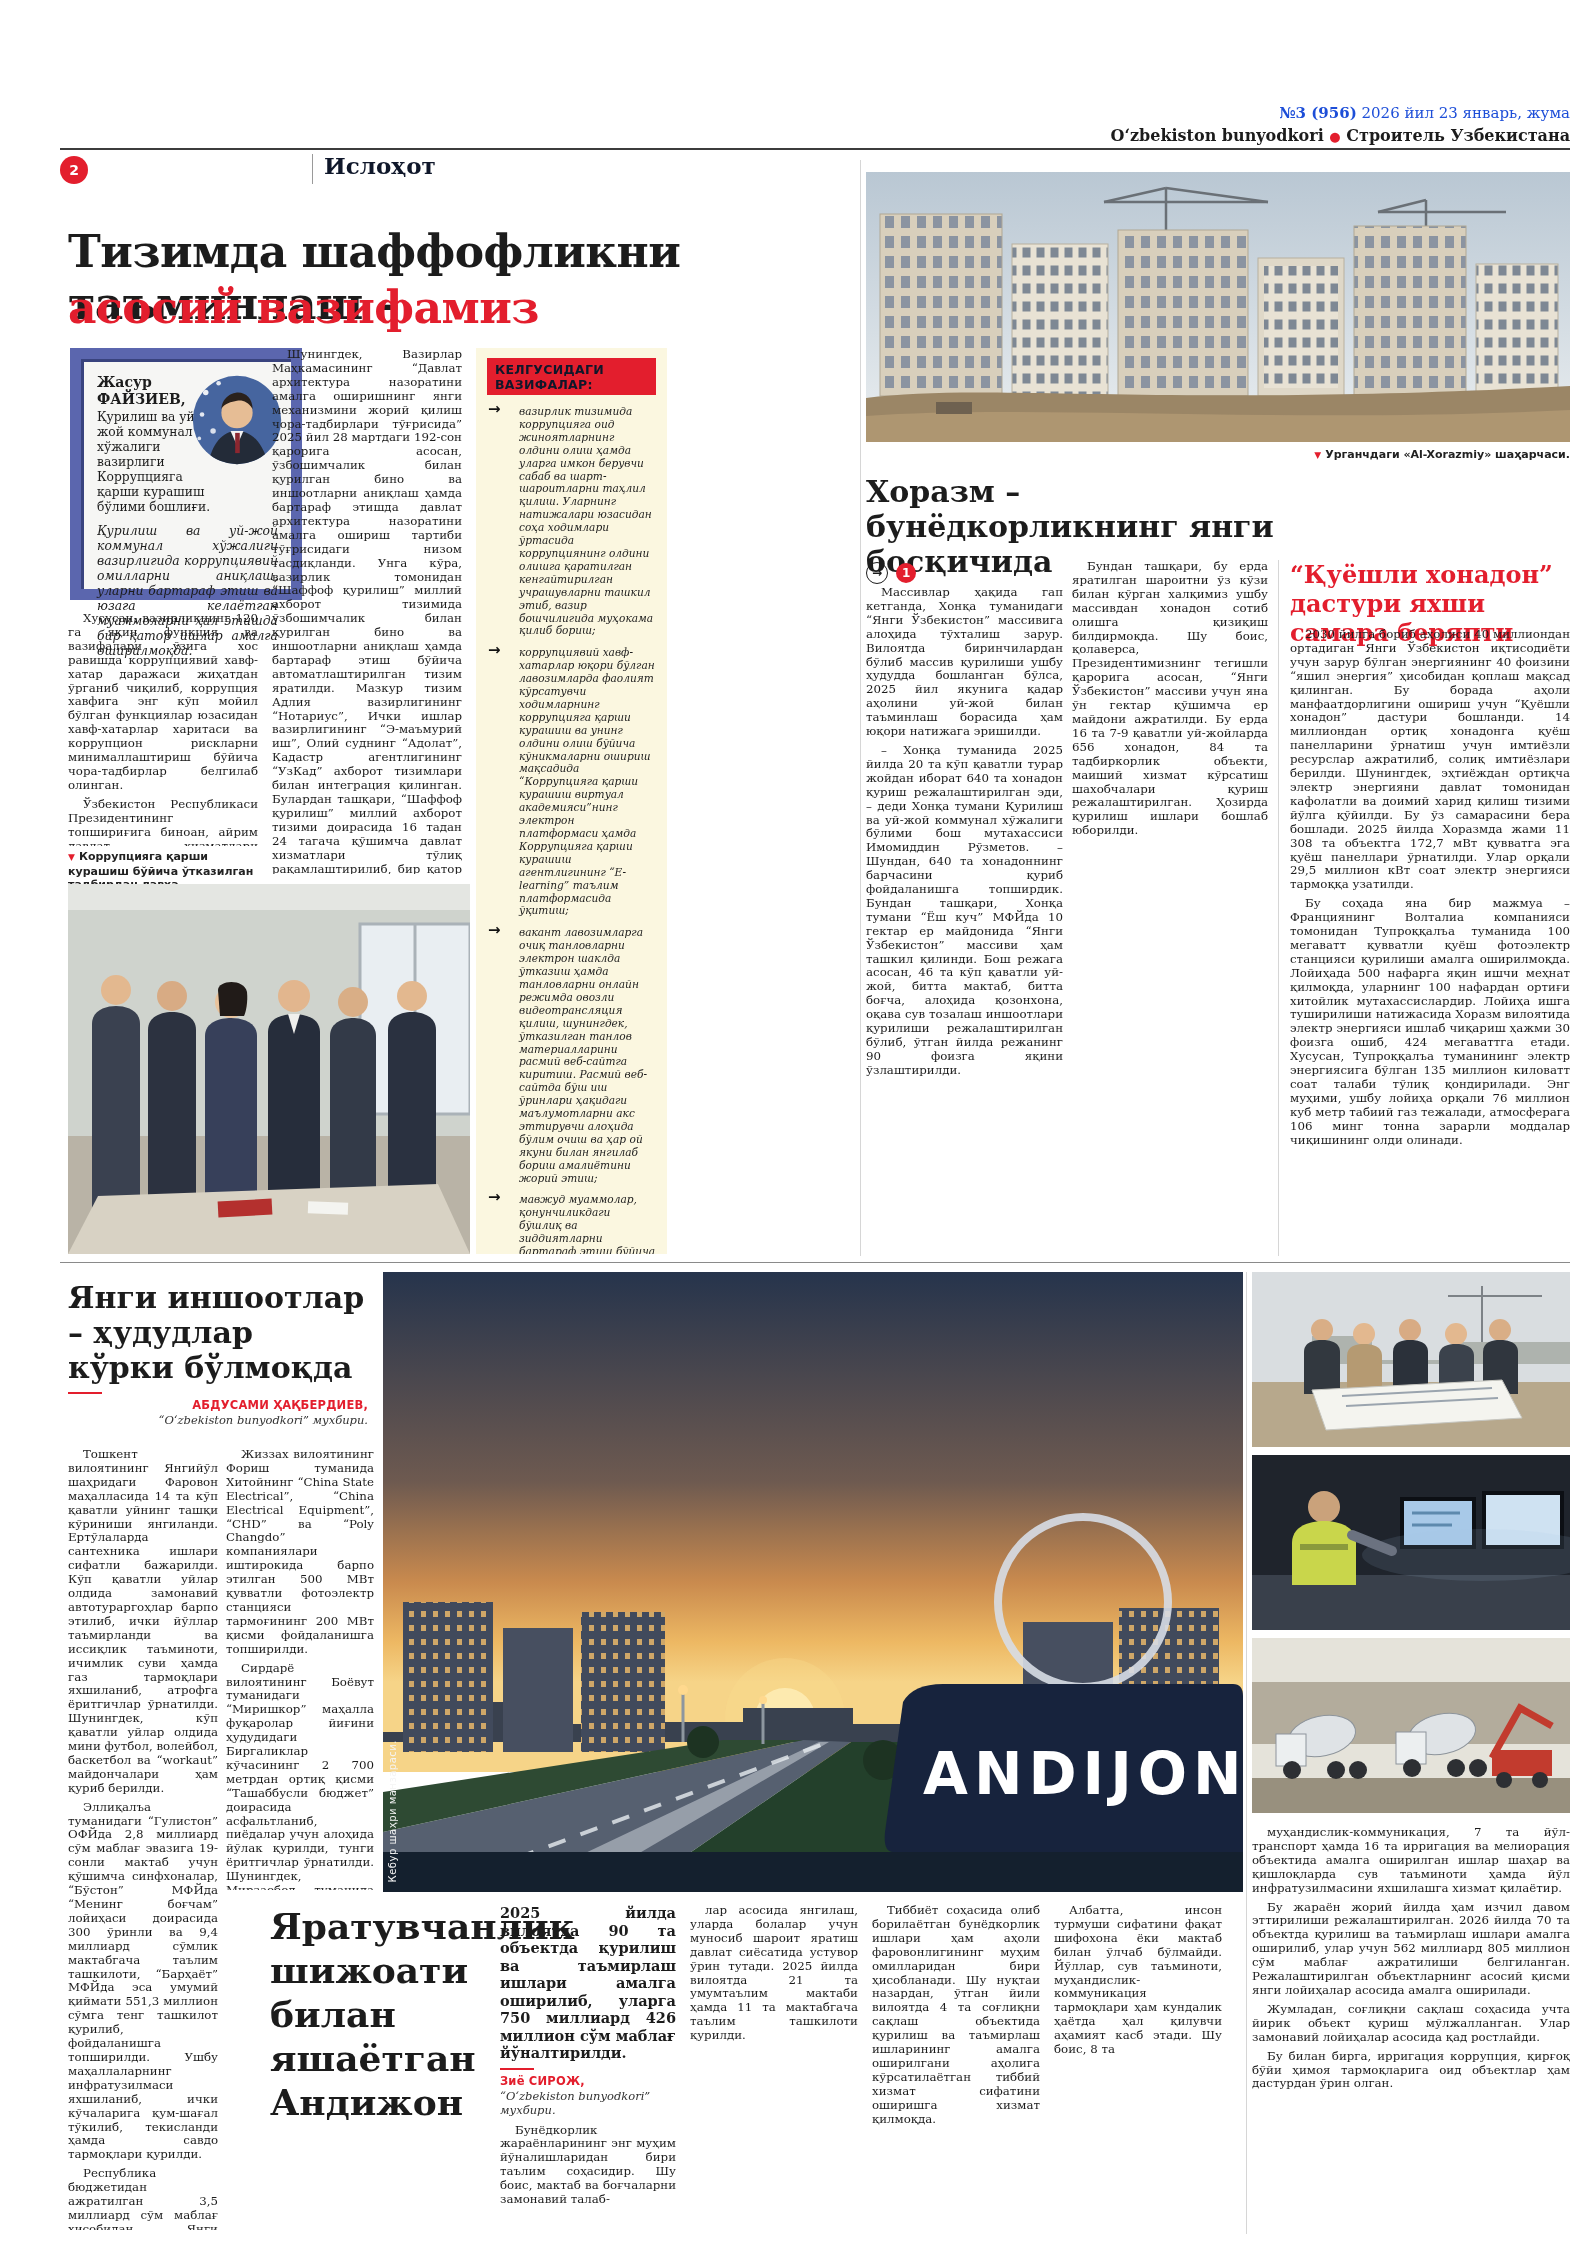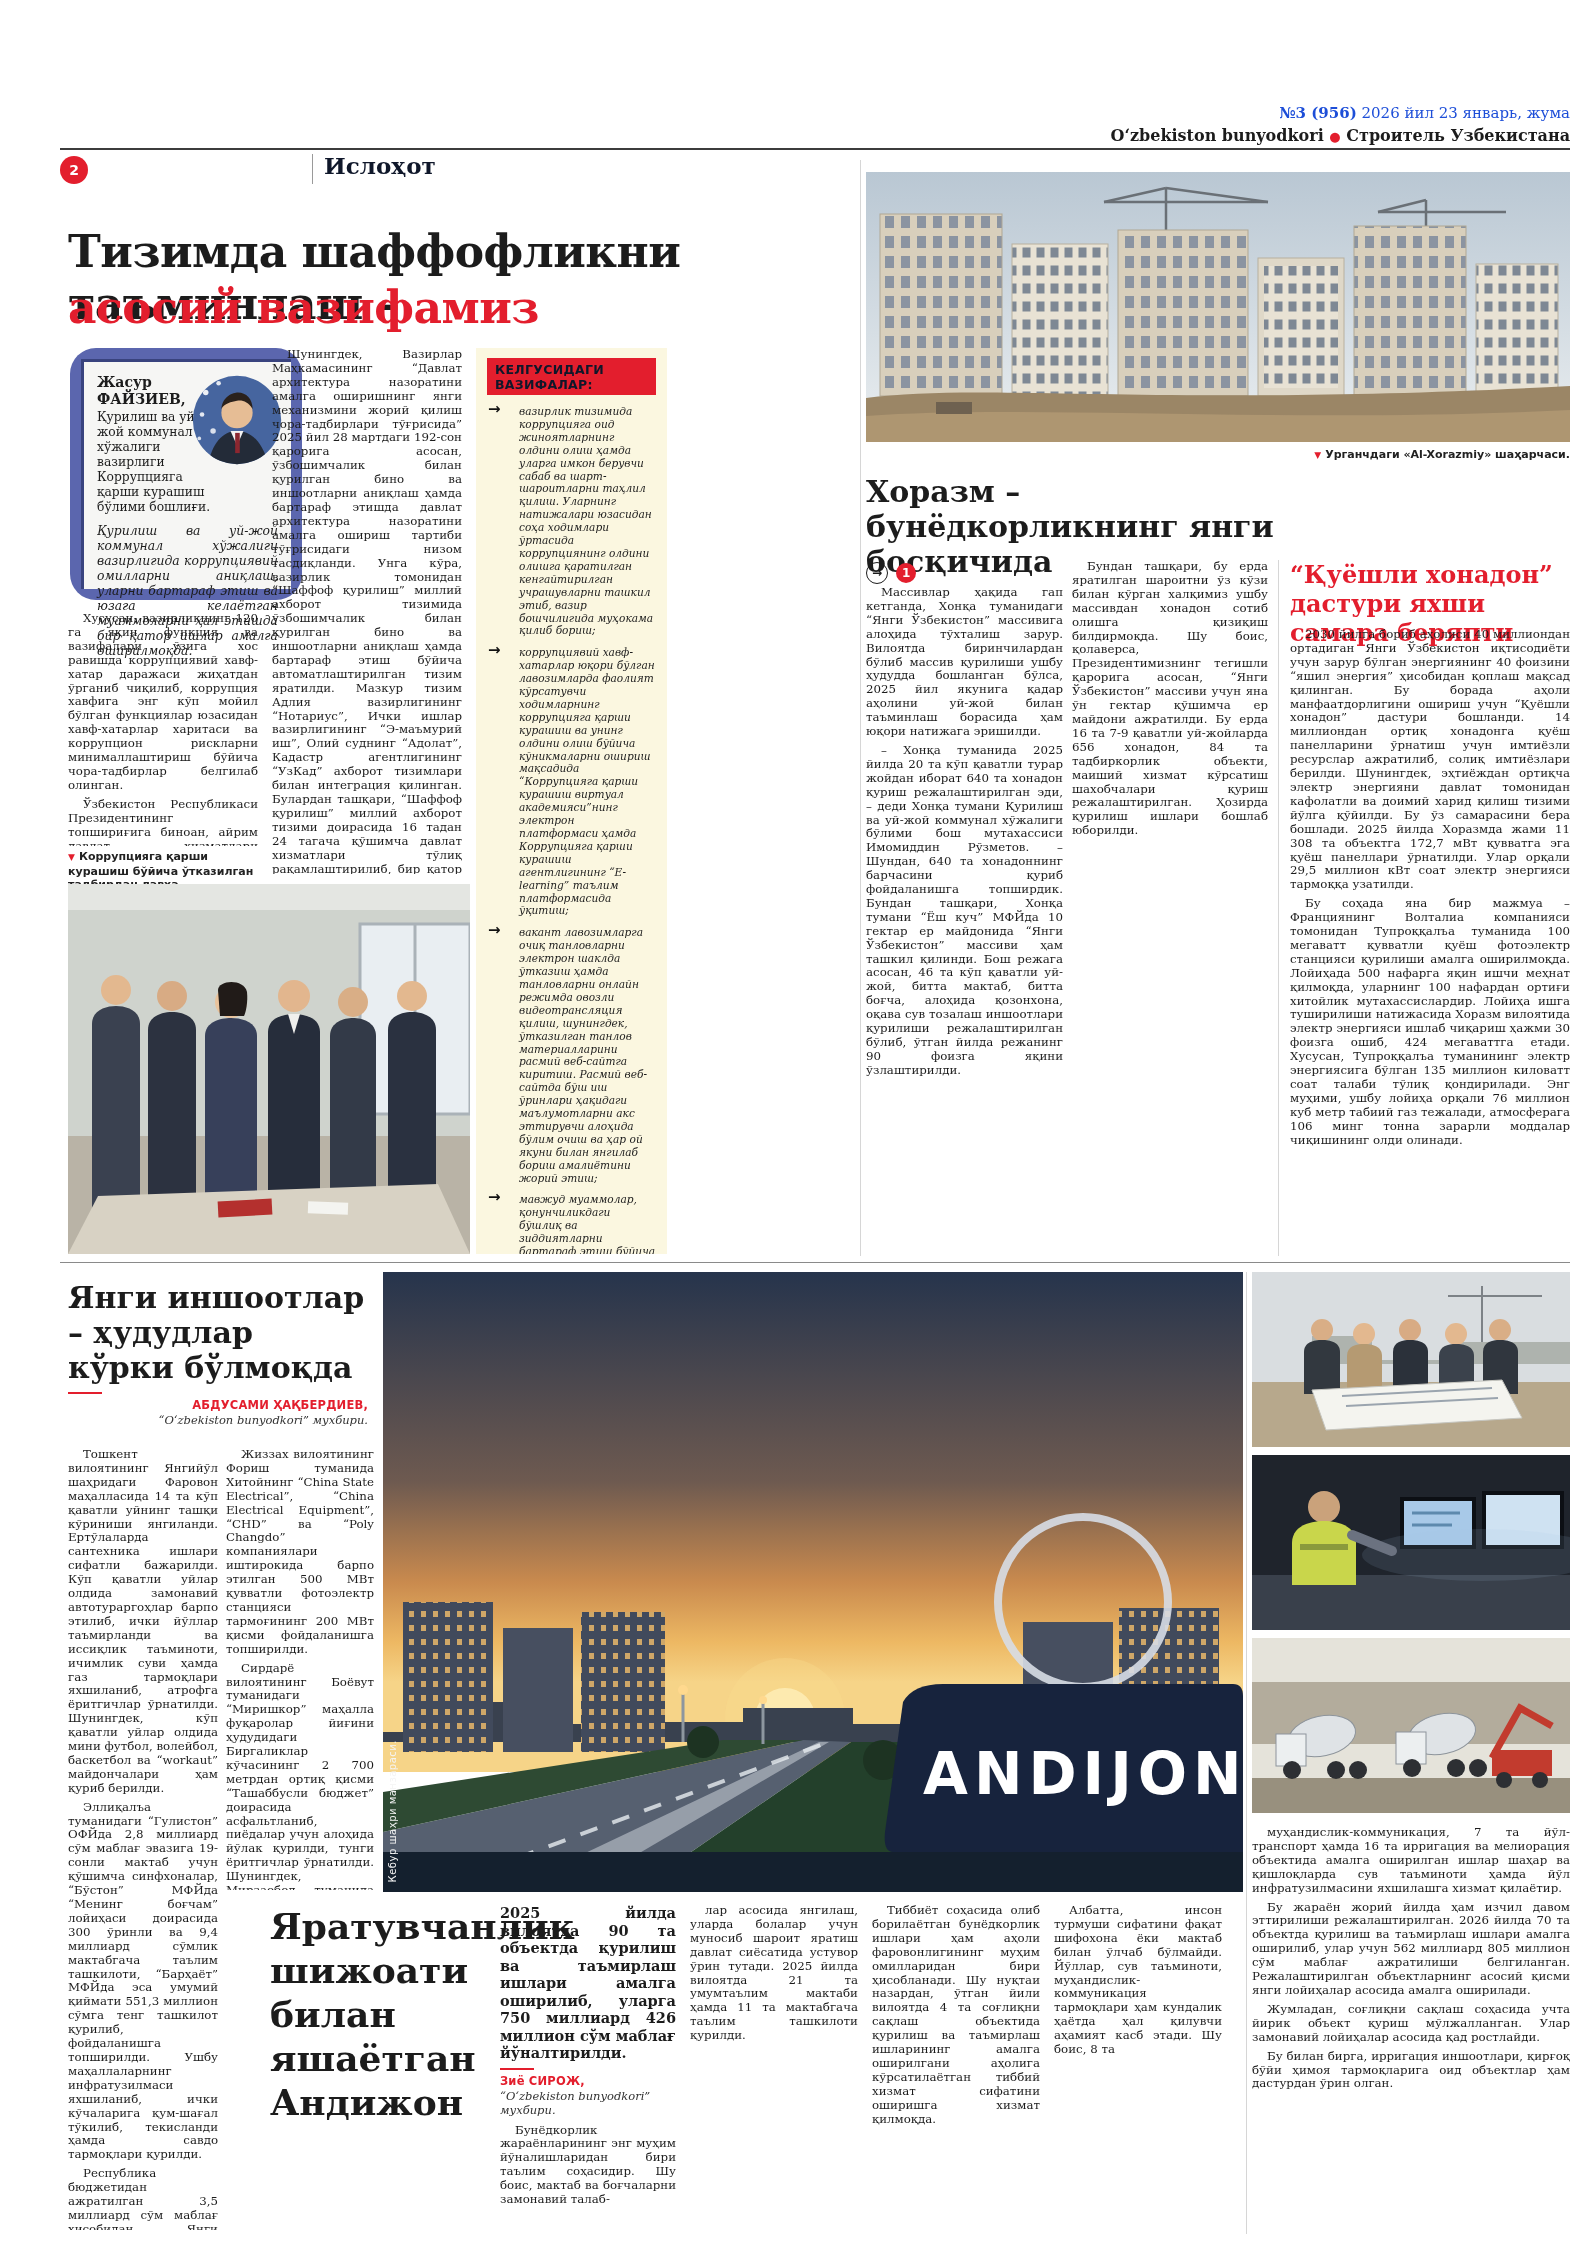--- a/index.html
+++ b/index.html
@@ -22,21 +22,21 @@
   .hl-xl{font-size:44px;font-weight:bold;line-height:52px;letter-spacing:-.5px;}
   .hl-xl.red{color:#e31e2d;}
   .hl-l{font-size:30px;font-weight:bold;line-height:35px;}
   .hl-red{font-size:24px;font-weight:bold;line-height:29px;color:#e31e2d;}
   .hl-andijon{font-size:36px;font-weight:bold;line-height:44px;}
   
   .cols p{font-size:11.8px;line-height:13.9px;text-align:justify;margin:0 0 5px;text-indent:15px;}
   .cols{overflow:hidden;}
   .lead-bold p{font-size:14.5px;line-height:17.5px;font-weight:bold;text-align:justify;margin:0 0 6px;text-indent:0;}
   
-  .author-box{background:#5b66ae;padding:11px;box-sizing:border-box;border-radius:26px;}
+  .author-box{background:#5b66ae;padding:11px;box-sizing:border-box;}
   .author-inner{background:#f6f6f4;width:100%;height:100%;box-sizing:border-box;padding:12px 13px;position:relative;border-left:3px solid #39437e;border-top:3px solid #39437e;}
   .author-name{font-size:14px;font-weight:bold;line-height:17px;}
   .author-role{font-size:12.3px;line-height:15px;margin-top:2px;width:118px;}
   .author-lead{font-style:italic;font-size:12.4px;line-height:15px;text-align:justify;margin-top:8px;}
   
   .caption{font-family:"DejaVu Sans",sans-serif;font-size:11px;font-weight:bold;line-height:13.5px;color:#222;}
   .caption .tri{color:#e31e2d;font-size:9px;margin-right:4px;}
   
   .tasks-box{background:#fbf7e0;box-sizing:border-box;padding:10px 11px;overflow:hidden;}
   .tasks-title{background:#e31e2d;color:#0f172a;font-family:"DejaVu Sans",sans-serif;
@@ -370,16 +370,16 @@
       <path d="M240,120 L268,70 L300,88" stroke="#c23b2e" stroke-width="7" fill="none"></path>
       <rect x="240" y="112" width="60" height="26" fill="#c23b2e"></rect>
       <circle cx="252" cy="142" r="8" fill="#2d2f33"></circle>
         <circle cx="288" cy="142" r="8" fill="#2d2f33"></circle>
     </g>
   </svg>
   <div class="abs cols" style="left:1252px;top:1826px;width:318px;height:408px;">
       <p>муҳандислик-коммуникация, 7 та йўл-транспорт ҳамда 16 та ирригация ва мелиорация объектида амалга оширилган ишлар шаҳар ва қишлоқларда сув таъминоти ҳамда йўл инфратузилмасини яхшилашга хизмат қилаётир.</p>
       <p>Бу жараён жорий йилда ҳам изчил давом эттирилиши режалаштирилган. 2026 йилда 70 та объектда қурилиш ва таъмирлаш ишлари амалга оширилиб, улар учун 562 миллиард 805 миллион сўм маблағ ажратилиши белгиланган. Режалаштирилган объектларнинг асосий қисми янги лойиҳалар асосида амалга оширилади.</p>
       <p>Жумладан, соғлиқни сақлаш соҳасида учта йирик объект қуриш мўлжалланган. Улар замонавий лойиҳалар асосида қад ростлайди.</p>
-      <p>Бу билан бирга, ирригация иншоотлари, қирғоқ бўйи ҳимоя тармоқларига оид объектлар ҳам дастурдан ўрин олган.</p>
+      <p>Бу билан бирга, ирригация коррупция, қирғоқ бўйи ҳимоя тармоқларига оид объектлар ҳам дастурдан ўрин олган.</p>
     </div>
 
 </div>
 
 </body></html>

